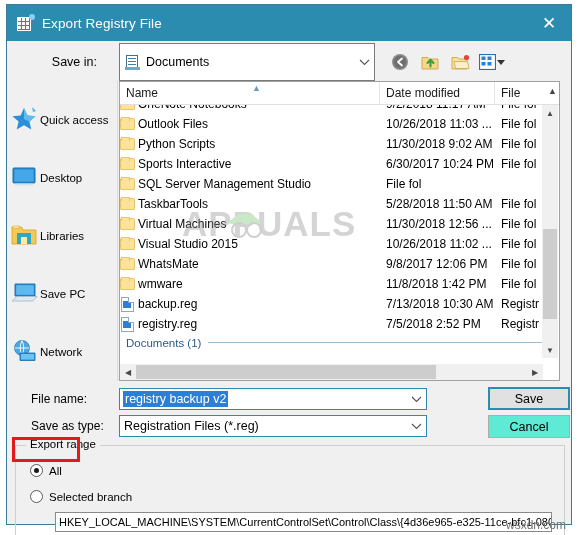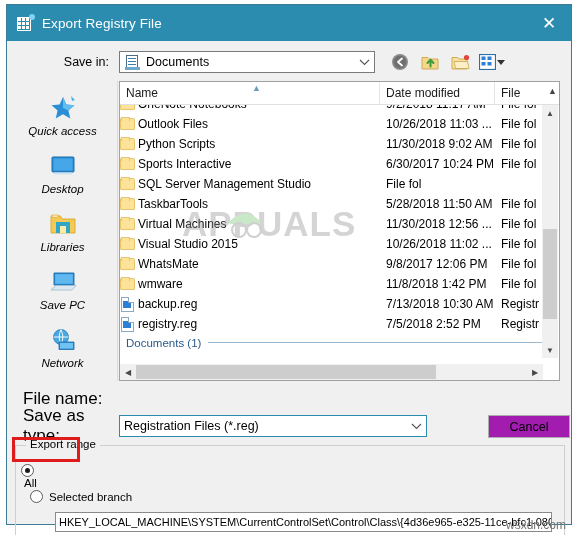--- a/index.html
+++ b/index.html
@@ -95,27 +95,27 @@
     position: absolute;
     left: 0; top: 8px;
     width: 100%;
     height: 26px;
     display: flex;
     align-items: center;
   }
   .savein-label {
     width: 112px;
     text-align: right;
-    padding-right: 10px;
+    padding-right: 22px;
     font-size: 12.5px;
     color: #000;
     flex: 0 0 auto;
   }
   .savein-combo {
-    width: 256px; height: 22px;
+    width: 256px; height: 38px;
     background: #ffffff;
     border: 1px solid #7a7a7a;
     display: flex;
     align-items: center;
     flex: 0 0 auto;
     cursor: pointer;
   }
   .docs-icon {
     width: 15px; height: 15px;
     margin: 0 6px 0 5px;
@@ -185,26 +185,24 @@
     position: absolute;
     left: 1px; top: 40px;
     width: 110px; height: 300px;
     background: #f0f0f0;
     border-right: 1px solid #dcdcdc;
     padding-top: 8px;
   }
   .place {
     height: 58px;
     display: flex;
-    flex-direction: column;
     align-items: center;
     justify-content: flex-start;
     cursor: pointer;
     padding-top: 4px;
-    font-style: italic;
   }
   .place-icon {
     width: 32px; height: 30px;
     display: flex; align-items: center; justify-content: center;
     margin-bottom: 2px;
   }
   .place-label {
     font-size: 11.5px;
     color: #000;
     text-align: center;
@@ -404,22 +402,22 @@
   .field-row {
     position: absolute;
     height: 22px;
     display: flex;
     align-items: center;
   }
   .field-row.fname { left: 0; top: 347px; width: 100%; }
   .field-row.ftype { left: 0; top: 374px; width: 100%; }
   .field-label {
     width: 112px;
-    padding-left: 16px;
-    font-size: 17px;
+    padding-left: 24px;
+    font-size: 12px;
     color: #000;
     flex: 0 0 auto;
   }
   .field-input {
     width: 308px; height: 22px;
     background: #ffffff;
     border: 1px solid #2b8cb0;
     display: flex;
     align-items: center;
     flex: 0 0 auto;
@@ -439,21 +437,21 @@
     display: inline-block;
     flex: 0 0 auto;
     padding: 1px 2px;
     margin-left: 3px;
   }
 
   
   .btn {
     position: absolute;
     width: 82px; height: 23px;
-    background: #a21caf;
+    background: #5eead4;
     border: 1px solid #adadad;
     font-size: 12.5px;
     color: #000;
     display: flex;
     align-items: center;
     justify-content: center;
     cursor: pointer;
   }
   .btn.save { left: 481px; top: 346px; border: 2px solid #2b8cb0; background: #e1e1e1; }
   .btn.cancel { left: 481px; top: 374px; }
@@ -472,21 +470,21 @@
     padding: 0 4px;
     font-size: 11.5px;
     color: #000;
   }
   .radio-row {
     position: absolute;
     display: flex;
     align-items: center;
     cursor: pointer;
   }
-  .radio-row.all { left: 5px; top: 18px; flex-direction: column; }
+  .radio-row.all { left: 14px; top: 18px; }
   .radio-row.branch { left: 14px; top: 44px; }
   .radio {
     width: 13px; height: 13px;
     border: 1px solid #5a5a5a;
     border-radius: 50%;
     background: #ffffff;
     position: relative;
     margin-right: 6px;
     flex: 0 0 auto;
   }
@@ -840,34 +838,43 @@
           <div class="hsb-btn">◀</div>
           <div class="hsb-track">
             <div class="hsb-thumb" style="left:0px;width:300px;"></div>
           </div>
           <div class="hsb-btn">▶</div>
         </div>
       </div>
 
       <div class="field-row fname">
         <div class="field-label">File name:</div>
+        <div class="field-input">
+          <div class="field-val selected">registry backup v2</div>
+          <div class="combo-arrow" style="margin-left:auto;">
+            <svg width="11" height="7" viewBox="0 0 11 7">
+                <path d="M1 1 L5.5 5.5 L10 1" stroke="#555" stroke-width="1.1" fill="none"></path>
+              </svg>
+          </div>
+        </div>
       </div>
 
       <div class="field-row ftype">
         <div class="field-label">Save as type:</div>
         <div class="field-input">
           <div class="field-val">Registration Files (*.reg)</div>
           <div class="combo-arrow">
             <svg width="11" height="7" viewBox="0 0 11 7">
                 <path d="M1 1 L5.5 5.5 L10 1" stroke="#555" stroke-width="1.1" fill="none"></path>
               </svg>
           </div>
         </div>
       </div>
 
+      <div class="btn save">Save</div>
       <div class="btn cancel">Cancel</div>
 
       <div class="grp">
         <div class="grp-title">Export range</div>
 
         <div class="radio-row all">
           <span class="radio on"></span>
           <span class="radio-lbl">All</span>
         </div>
 

